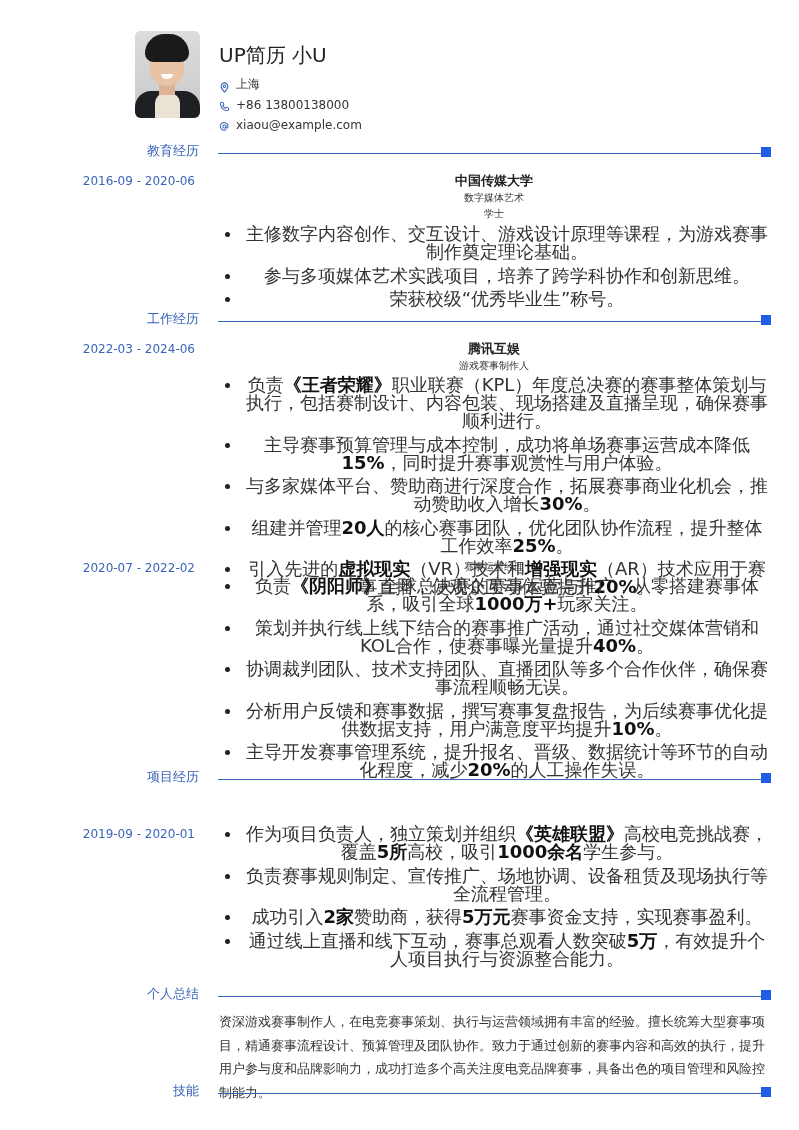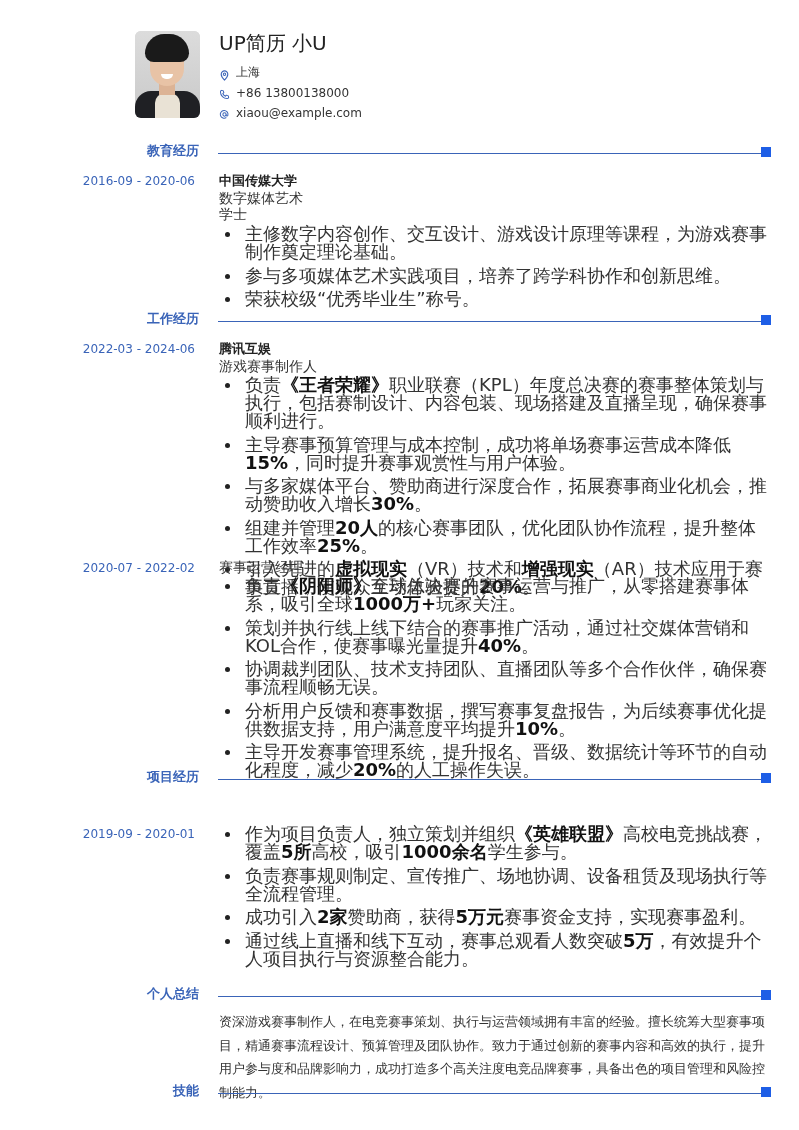--- a/index.html
+++ b/index.html
@@ -10,34 +10,34 @@
   .photo { width: 65px; height: 87px; border-radius: 6px; overflow: hidden; background: #d9d9d9; position: relative; }
   .photo .bg { position: absolute; inset: 0; background: linear-gradient(#dcdcdc, #c9c9c9); }
   .photo .hair { position: absolute; left: 10px; top: 3px; width: 44px; height: 28px; background: #1a1a1a; border-radius: 22px 22px 10px 10px; }
   .photo .face { position: absolute; left: 15px; top: 15px; width: 34px; height: 40px; background: #e8c3a6; border-radius: 16px 16px 18px 18px; }
   .photo .neck { position: absolute; left: 24px; top: 52px; width: 16px; height: 12px; background: #dcb395; }
   .photo .shirt { position: absolute; left: 0; top: 60px; width: 65px; height: 30px; background: #1f2024; border-radius: 16px 16px 0 0; }
   .photo .tee { position: absolute; left: 20px; top: 62px; width: 25px; height: 25px; background: #e9e2d5; border-radius: 10px 10px 0 0; }
   .photo .smile { position: absolute; left: 26px; top: 43px; width: 12px; height: 5px; background: #fff; border-radius: 0 0 6px 6px; }
 
   .head-info { margin-left: 19px; }
-  .name { font-size: 20px; font-weight: 500; color: #222; line-height: 24px; margin-top: 0px; margin-bottom: 6px; }
+  .name { font-size: 20px; font-weight: 500; color: #222; line-height: 24px; margin-top: 12px; margin-bottom: 6px; }
   .contact { display: flex; align-items: flex-end; font-size: 12px; color: #333; height: 19.5px; }
   .contact svg { width: 11px; height: 11px; margin-right: 6px; }
 
-  .section-head { position: absolute; left: 0; width: 799px; height: 20px; font-weight: bold; }
+  .section-head { position: absolute; left: 0; width: 799px; height: 20px; }
   .section-title { position: absolute; right: 600px; font-size: 13px; color: #3a64b8; line-height: 18px; top: 0; }
   .section-line { position: absolute; left: 218px; right: 37px; top: 11px; height: 1px; background: #3a64b8; }
   .section-sq { position: absolute; right: 28px; top: 5px; width: 10px; height: 10px; background: #1e5ee6; }
 
   .entry { position: absolute; left: 0; width: 799px; }
   .date { position: absolute; right: 604px; font-size: 12px; color: #3a64b8; line-height: 18px; white-space: nowrap; }
-  .body { position: absolute; left: 219px; width: 550px; }
+  .body { position: absolute; left: 219px; width: 550px; text-align: center; }
   .org { font-size: 13px; font-weight: bold; color: #222; line-height: 18px; }
-  .sub { font-size: 14px; color: #333; line-height: 16px; }
+  .sub { font-size: 10px; color: #333; line-height: 16px; }
   ul.bullets { list-style: none; margin-top: 2px; }
   ul.bullets li { position: relative; padding-left: 26px; font-size: 18px; line-height: 18px; color: #333; margin-bottom: 5.5px; }
   ul.bullets li::before { content: ""; position: absolute; left: 6px; top: 7px; width: 5px; height: 5px; border-radius: 50%; background: #222; }
   b { font-weight: bold; color: #111; }
 
   .summary { position: absolute; left: 219px; width: 553px; font-size: 13px; line-height: 23.5px; color: #333; }
 </style>
 </head>
 <body>
 

